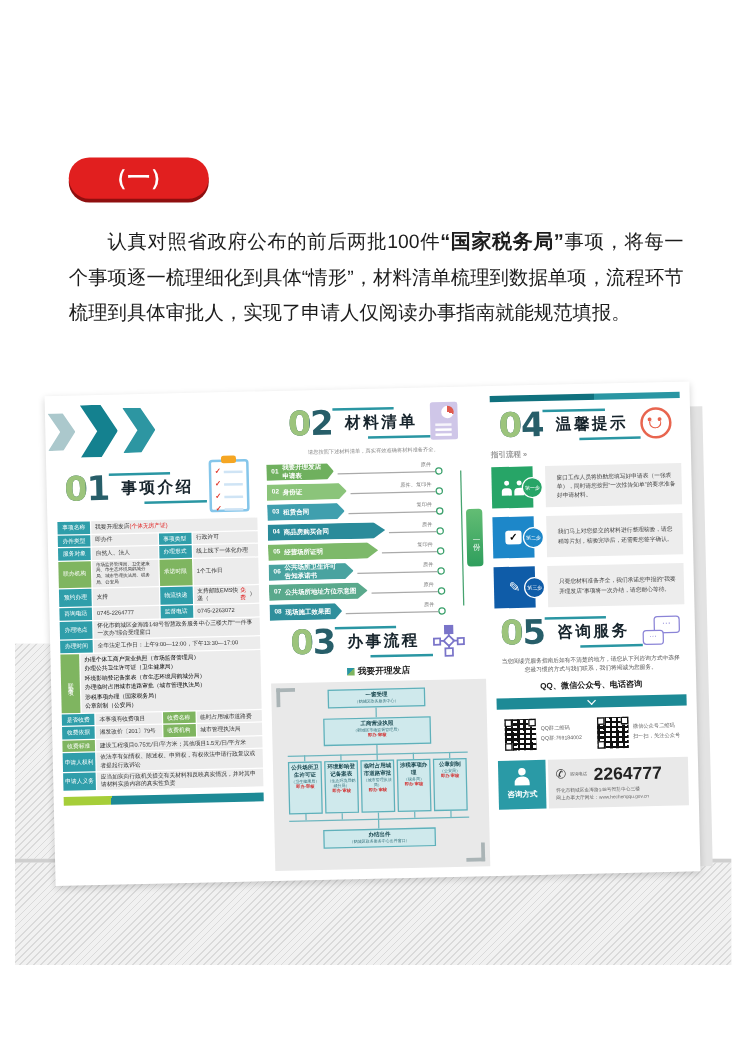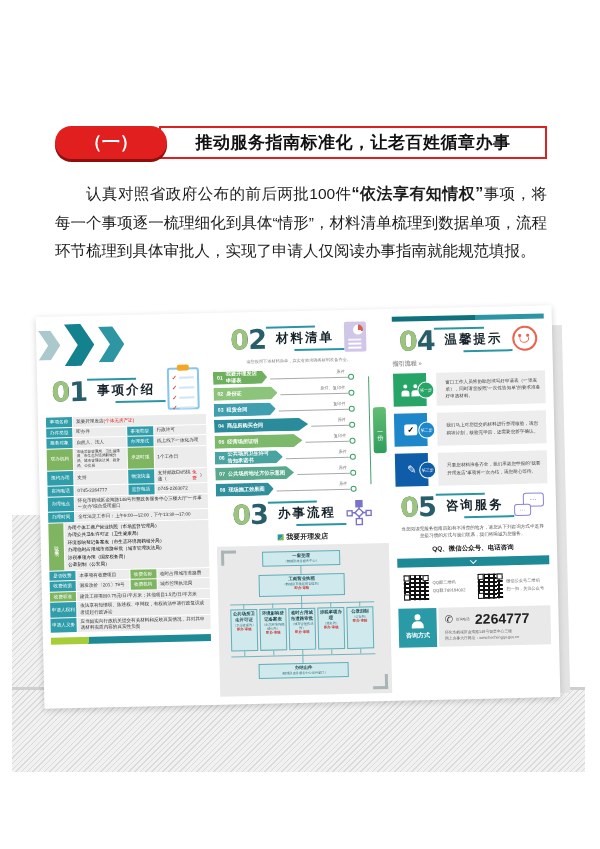--- a/index.html
+++ b/index.html
@@ -165,26 +165,23 @@
 </head>
 <body>
 
 <div class="page">
 
 
   <div class="banner">
     <div class="banner-pill">
       <span>（一）</span>
     </div>
-    <div class="banner-box">
-      <span>推动服务指南标准化，让老百姓循章办事</span>
-    </div>
   </div>
 
-  <p class="para"><span>认真对照省政府公布的前后两批100件</span><b>“依法享有知情权”</b><span>事项，将每一个事项逐一梳理细化到具体“情形”，材料清单梳理到数据单项，流程环节梳理到具体审批人，实现了申请人仅阅读办事指南就能规范填报。</span></p>
+  <p class="para"><span>认真对照省政府公布的前后两批100件</span><b>“国家税务局”</b><span>事项，将每一个事项逐一梳理细化到具体“情形”，材料清单梳理到数据单项，流程环节梳理到具体审批人，实现了申请人仅阅读办事指南就能规范填报。</span></p>
 
   <div class="poster-wrap">
     <div class="shadow-left hatch"></div>
     <div class="shadow-bottom hatch"></div>
     <div class="shadow-right"></div>
 
     <div class="sheet">
 
       <div class="col col1">
         <div class="chevrons">

